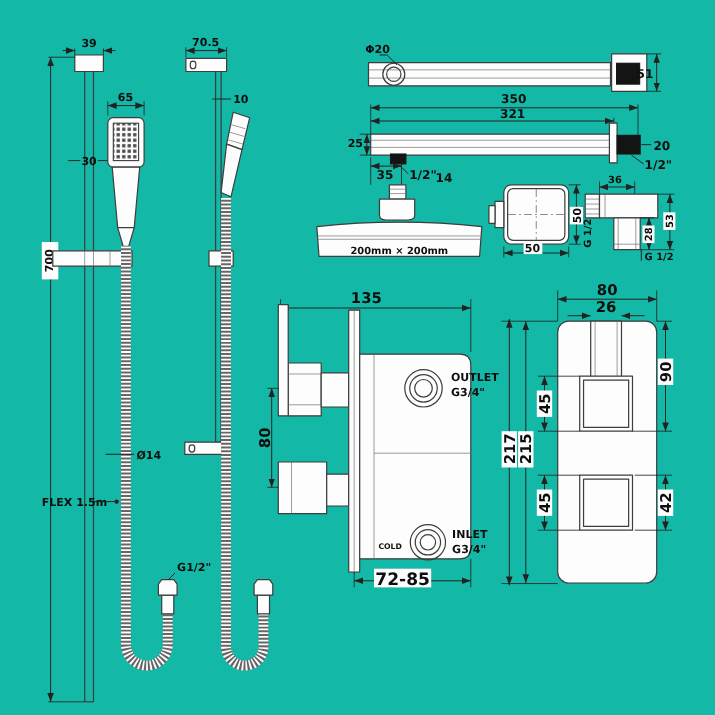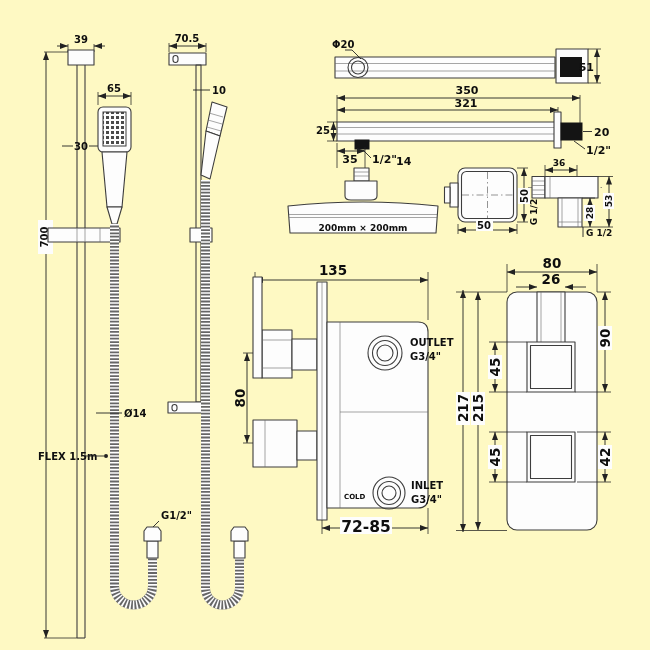--- a/index.html
+++ b/index.html
@@ -1,16 +1,16 @@
 <!DOCTYPE html>
 <html><head>
 <meta charset="utf-8">
 <style>
   html,body{margin:0;padding:0;background:#fff;}
-  .wrap{width:650px;height:650px;position:relative;background:#fef9c3;overflow:hidden;}
+  .wrap{width:650px;height:650px;position:relative;background:#14b8a6;overflow:hidden;}
   svg{display:block;}
   .ln{stroke:#3d3d3d;stroke-width:1.1;fill:none;stroke-linejoin:round;}
   .lnf{stroke:#3d3d3d;stroke-width:1.1;fill:#fdfdfd;stroke-linejoin:round;}
   .thin{stroke:#6a6a6a;stroke-width:.6;fill:none;}
   .dim{stroke:#222;stroke-width:.9;fill:none;}
   .ext{stroke:#222;stroke-width:.75;fill:none;}
   .blk{fill:#141414;stroke:#141414;}
   .bg{fill:#fdfdfd;stroke:none;}
   .dash{stroke:#666;stroke-width:.7;stroke-dasharray:7 3 1.5 3;fill:none;}
   text{font-family:"DejaVu Sans","Liberation Sans",sans-serif;fill:#0e0e0e;font-weight:bold;}

